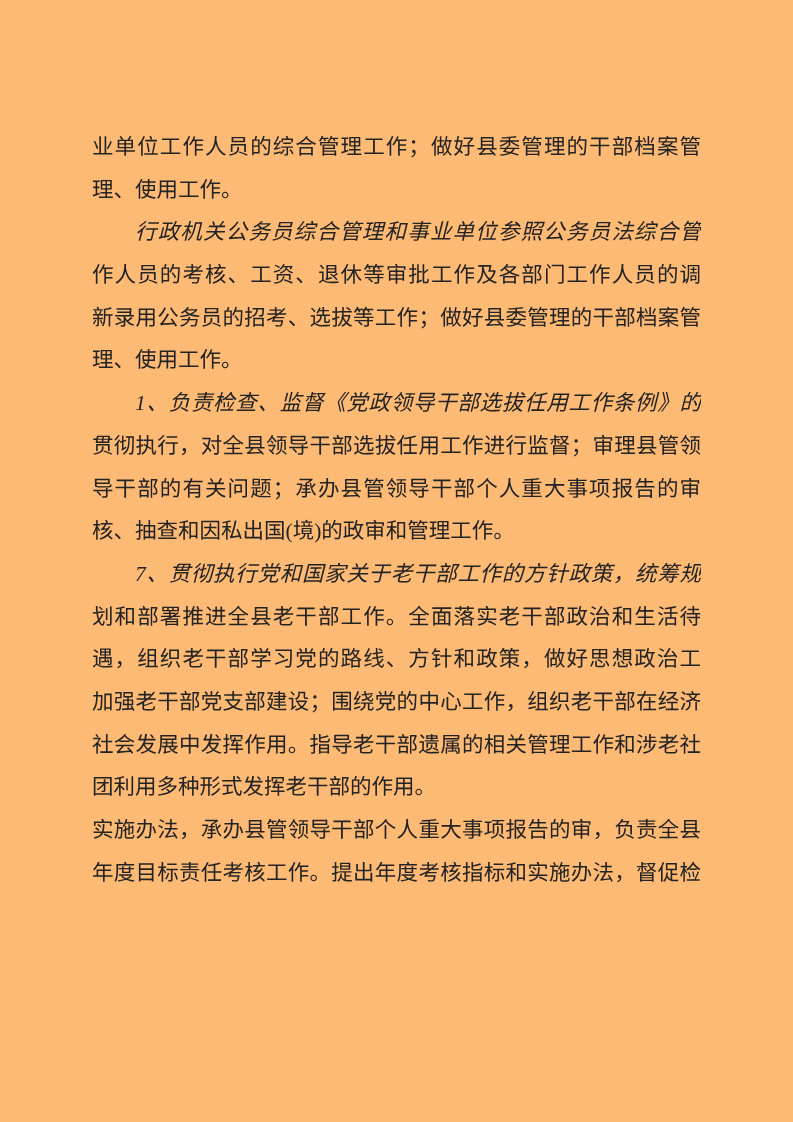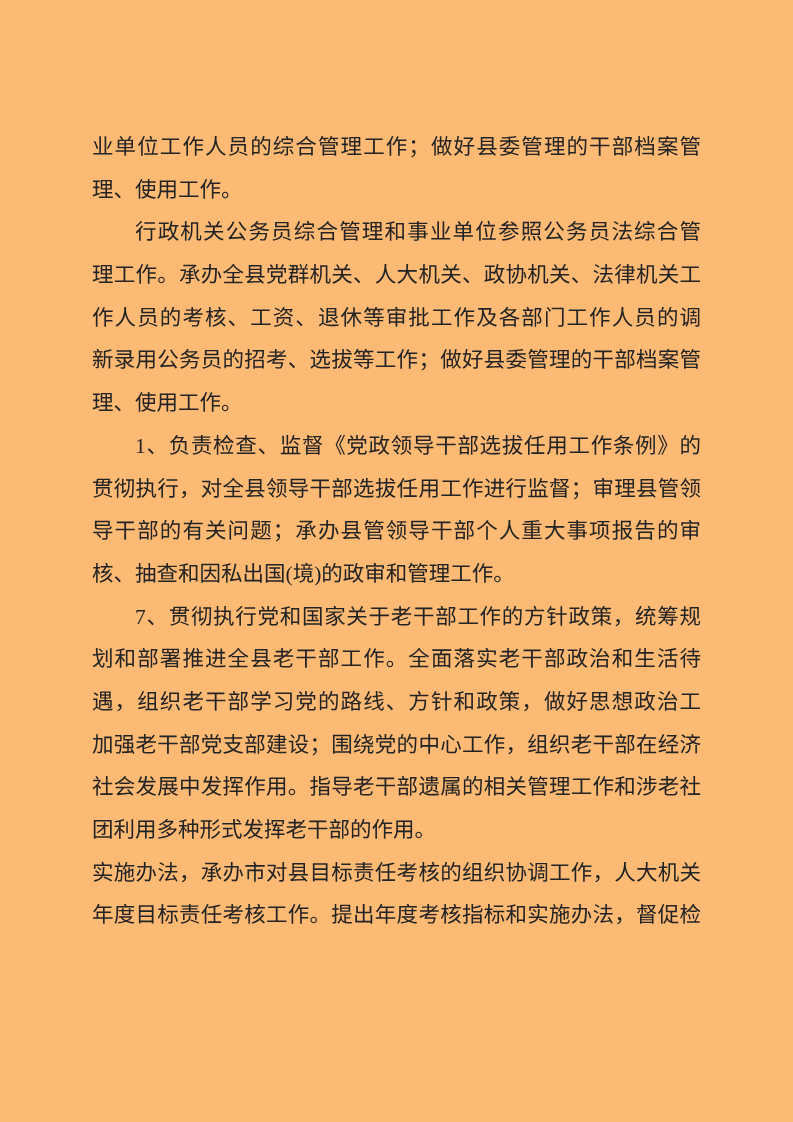--- a/index.html
+++ b/index.html
@@ -31,36 +31,36 @@
     white-space: normal;
     overflow: hidden;
     height: 42.7px;
   }
   .line.end {
     text-align: right;
     text-align-last: left;
   }
   .line.indent {
     text-indent: 43px;
+    font-style: italic;
   }
 </style>
 </head>
 <body>
 
 <div class="page">
   <div class="textblock">
 
     <div class="para">
       <div class="line">业单位工作人员的综合管理工作；做好县委管理的干部档案管</div>
       <div class="line end">理、使用工作。</div>
     </div>
 
     <div class="para">
       <div class="line indent">行政机关公务员综合管理和事业单位参照公务员法综合管</div>
-      <div class="line">理工作。承办全县党群机关、人大机关、政协机关、法律机关工</div>
       <div class="line">作人员的考核、工资、退休等审批工作及各部门工作人员的调动、</div>
       <div class="line">新录用公务员的招考、选拔等工作；做好县委管理的干部档案管</div>
       <div class="line end">理、使用工作。</div>
     </div>
 
     <div class="para">
       <div class="line indent">1、负责检查、监督《党政领导干部选拔任用工作条例》的</div>
       <div class="line">贯彻执行，对全县领导干部选拔任用工作进行监督；审理县管领</div>
       <div class="line">导干部的有关问题；承办县管领导干部个人重大事项报告的审</div>
       <div class="line end">核、抽查和因私出国(境)的政审和管理工作。</div>
@@ -69,18 +69,18 @@
     <div class="para">
       <div class="line indent">7、贯彻执行党和国家关于老干部工作的方针政策，统筹规</div>
       <div class="line">划和部署推进全县老干部工作。全面落实老干部政治和生活待</div>
       <div class="line">遇，组织老干部学习党的路线、方针和政策，做好思想政治工作，</div>
       <div class="line">加强老干部党支部建设；围绕党的中心工作，组织老干部在经济</div>
       <div class="line">社会发展中发挥作用。指导老干部遗属的相关管理工作和涉老社</div>
       <div class="line end">团利用多种形式发挥老干部的作用。</div>
     </div>
 
     <div class="para">
-      <div class="line">实施办法，承办市对县目标责任考核的组织协调工作，人大机关</div>
+      <div class="line">实施办法，承办县管领导干部个人重大事项报告的审，负责全县</div>
       <div class="line">年度目标责任考核工作。提出年度考核指标和实施办法，督促检</div>
     </div>
 
   </div>
 </div>
 
 </body></html>

